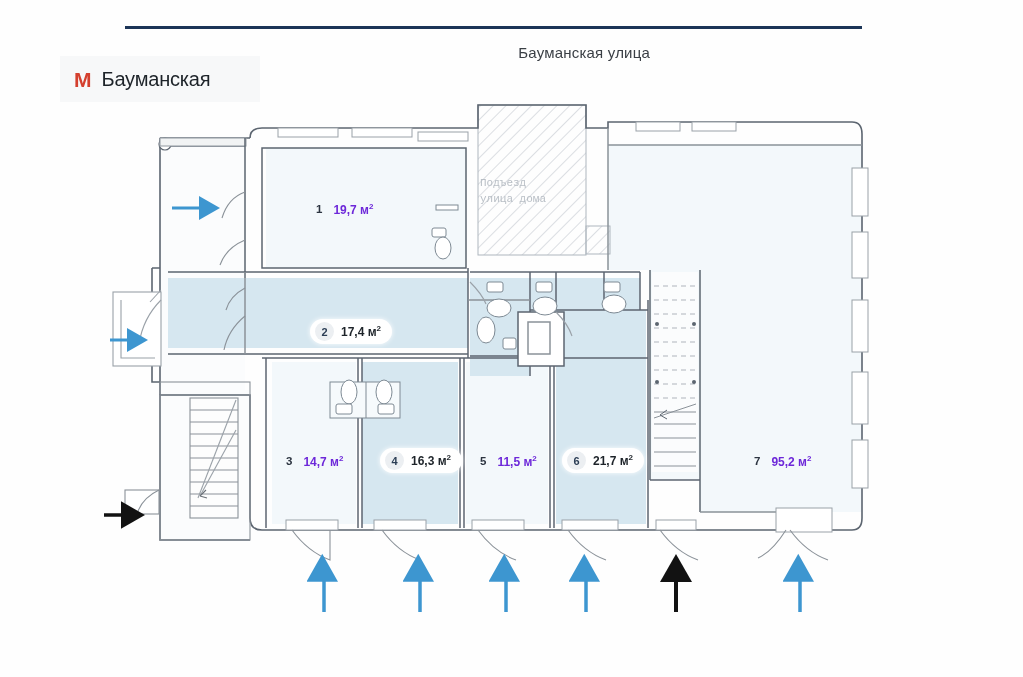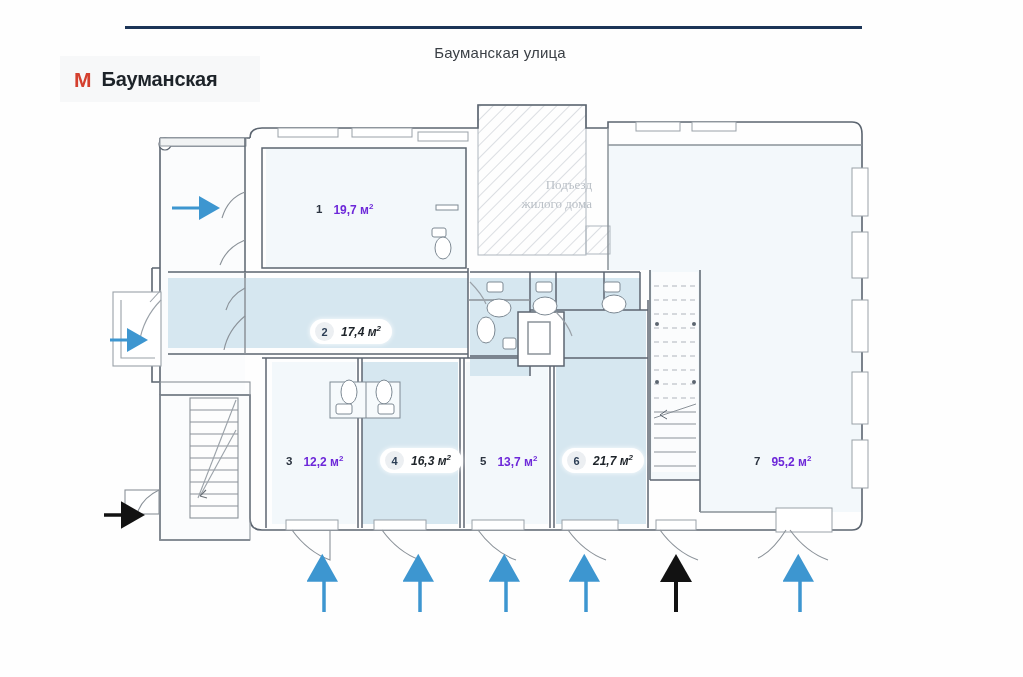--- a/index.html
+++ b/index.html
@@ -28,21 +28,21 @@
     top: 26px;
     width: 737px;
     height: 3px;
     background: #1c3557;
   }
   .street-label {
     position: absolute;
     left: 350px;
     top: 44px;
     width: 300px;
-    text-align: center;
+    text-align: right;
     font-size: 15px;
     color: #3a3f45;
     letter-spacing: 0.2px;
   }
   
   .metro-badge {
     position: absolute;
     left: 60px;
     top: 56px;
     width: 200px;
@@ -56,21 +56,21 @@
   .metro-m {
     font-size: 21px;
     font-weight: bold;
     color: #d4402f;
     line-height: 1;
     margin-right: 10px;
     font-family: "Liberation Sans", sans-serif;
   }
   .metro-name {
     font-size: 20px;
-    font-weight: bold;
+    font-weight: normal;
     color: #1d2329;
     letter-spacing: -0.2px;
   }
   
   .pill {
     position: absolute;
     background: #ffffff;
     border-radius: 14px;
     height: 25px;
     display: flex;
@@ -89,21 +89,20 @@
     display: flex;
     align-items: center;
     justify-content: center;
     margin-right: 7px;
   }
   .pill .area-txt {
     font-size: 12px;
     font-weight: bold;
     color: #1d2329;
     white-space: nowrap;
-    font-style: italic;
   }
   
   .plain-label {
     position: absolute;
     display: flex;
     align-items: center;
     height: 22px;
   }
   .plain-label .num {
     font-size: 11.5px;
@@ -116,25 +115,25 @@
     font-weight: bold;
     color: #6d28d9;
     white-space: nowrap;
   }
   .sup { font-size: 8px; vertical-align: super; }
   .entrance-text {
     position: absolute;
     left: 480px;
     top: 176px;
     width: 112px;
-    text-align: right;
-    font-size: 13px;
+    text-align: left;
+    font-size: 11px;
     color: #b9bfc6;
     line-height: 1.45;
-    font-family: Liberation Serif, serif;
+    font-family: Liberation Mono, monospace;
   }
 </style>
 </head>
 <body>
 
 <div id="stage">
 
   <div class="street-rule"></div>
   <div class="street-label">Бауманская улица</div>
 
@@ -373,55 +372,55 @@
       <line x1="506" y1="612" x2="506" y2="566" stroke="#3d96d0" stroke-width="3.5" marker-end="url(#arrowBlueUp)"></line>
       <line x1="586" y1="612" x2="586" y2="566" stroke="#3d96d0" stroke-width="3.5" marker-end="url(#arrowBlueUp)"></line>
       <line x1="676" y1="612" x2="676" y2="562" stroke="#121212" stroke-width="4" marker-end="url(#arrowBlack)" transform="rotate(0)"></line>
       <polygon points="668,572 684,572 676,558" fill="#121212"></polygon>
       <line x1="800" y1="612" x2="800" y2="566" stroke="#3d96d0" stroke-width="3.5" marker-end="url(#arrowBlueUp)"></line>
     </g>
   </svg>
 
   <div class="entrance-text">
     <div>Подъезд</div>
-    <div>жилого дома</div>
+    <div>улица дома</div>
   </div>
 
   <div class="plain-label" style="left:316px; top:198px;">
     <span class="num">1</span>
     <span class="area-txt">
       <span>19,7</span>&nbsp;<span>м</span><span class="sup">2</span>
     </span>
   </div>
 
   <div class="pill" style="left:310px; top:319px;">
     <span class="num-circle">2</span>
     <span class="area-txt">
       <span>17,4</span>&nbsp;<span>м</span><span class="sup">2</span>
     </span>
   </div>
 
   <div class="plain-label" style="left:286px; top:450px;">
     <span class="num">3</span>
     <span class="area-txt">
-      <span>12,2</span>&nbsp;<span>м</span><span class="sup">2</span>
+      <span>14,7</span>&nbsp;<span>м</span><span class="sup">2</span>
     </span>
   </div>
 
   <div class="pill" style="left:380px; top:448px;">
     <span class="num-circle">4</span>
     <span class="area-txt">
       <span>16,3</span>&nbsp;<span>м</span><span class="sup">2</span>
     </span>
   </div>
 
   <div class="plain-label" style="left:480px; top:450px;">
     <span class="num">5</span>
     <span class="area-txt">
-      <span>13,7</span>&nbsp;<span>м</span><span class="sup">2</span>
+      <span>11,5</span>&nbsp;<span>м</span><span class="sup">2</span>
     </span>
   </div>
 
   <div class="pill" style="left:562px; top:448px;">
     <span class="num-circle">6</span>
     <span class="area-txt">
       <span>21,7</span>&nbsp;<span>м</span><span class="sup">2</span>
     </span>
   </div>
 

